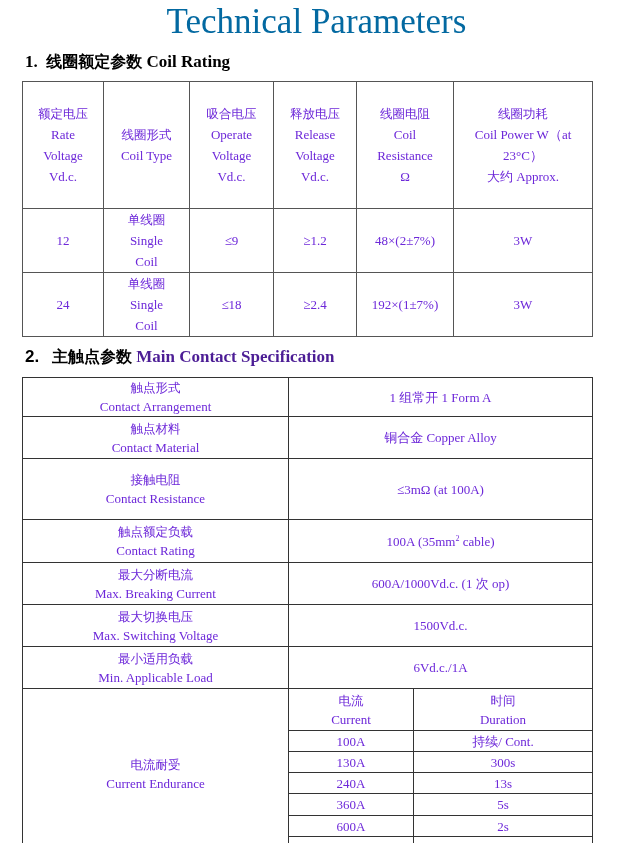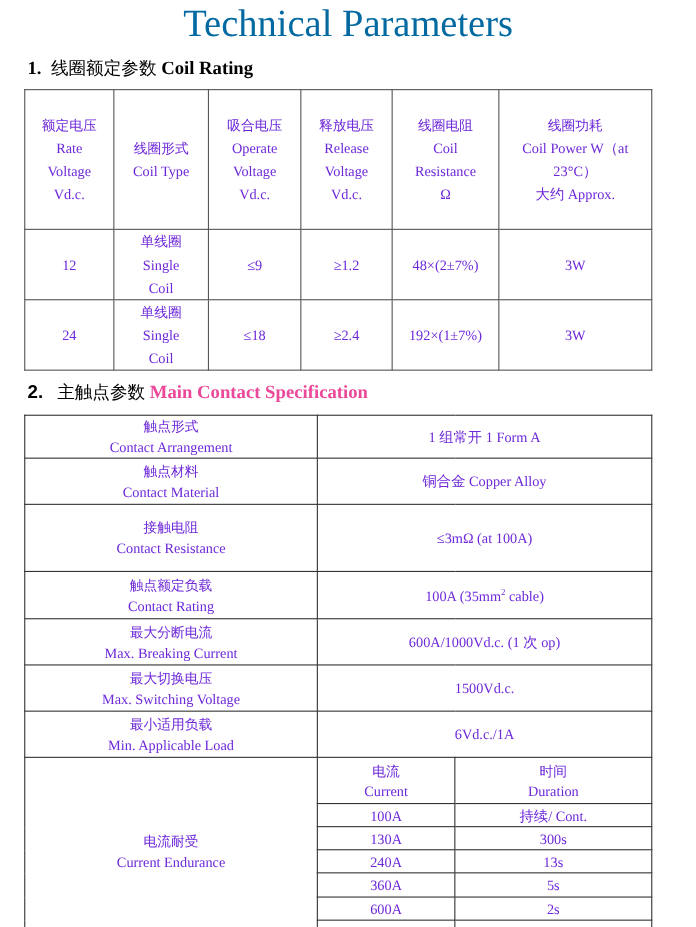--- a/index.html
+++ b/index.html
@@ -9,26 +9,26 @@
     .page-title {
       position: absolute; left: 0; top: 2px; width: 633px;
       text-align: center; font-size: 35px; line-height: 40px; color: #0369a1;
       font-family: "Liberation Serif", serif;
     }
     .section-heading {
       position: absolute; left: 25px; font-weight: bold; font-size: 17px; line-height: 22px; color: #000;
       white-space: nowrap;
     }
     .section-heading .num { font-family: "Liberation Serif", serif; }
-    .section-heading .zh { font-family: "DejaVu Sans", sans-serif; font-weight: normal; font-size: 16px; }
+    .section-heading .zh { font-family: "DejaVu Sans", sans-serif; font-weight: bold; font-size: 16px; }
     .section-heading .en { font-family: "Liberation Serif", serif; }
     .h1 { top: 51px; }
     .h2 { top: 346px; }
     .h2 .num { font-family: "Liberation Sans", sans-serif; }
-    .h2 .en { color: #ec4899; }
+    .h2 .en { color: #4c1d95; }
 
     table { position: absolute; border-collapse: collapse; table-layout: fixed; }
     td { border: 1.5px solid #333; text-align: center; vertical-align: middle;
          font-size: 13px; line-height: 21px; padding: 0; color: #6d28d9; }
     .zh-t { font-family: "DejaVu Sans", sans-serif; font-size: 12.5px; }
 
     #coil-table { left: 22px; top: 81px; width: 570px; }
     #coil-table td { border-color: #555; }
 
     #contact-table { left: 22px; top: 377px; width: 570px; }

